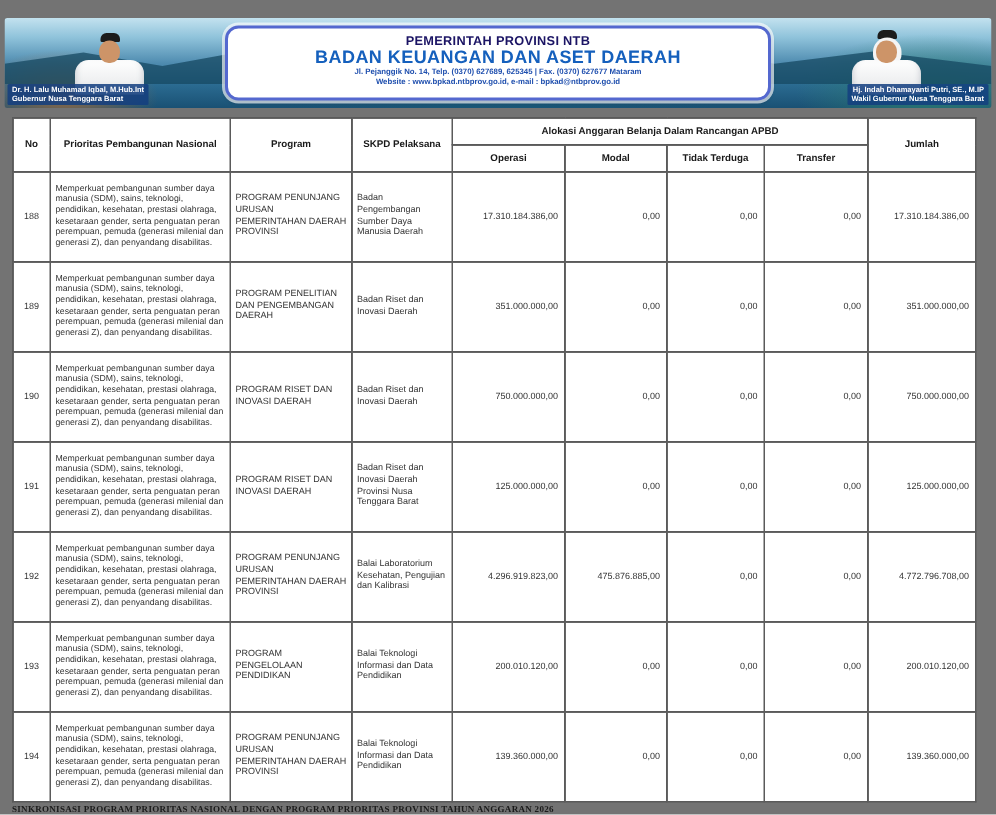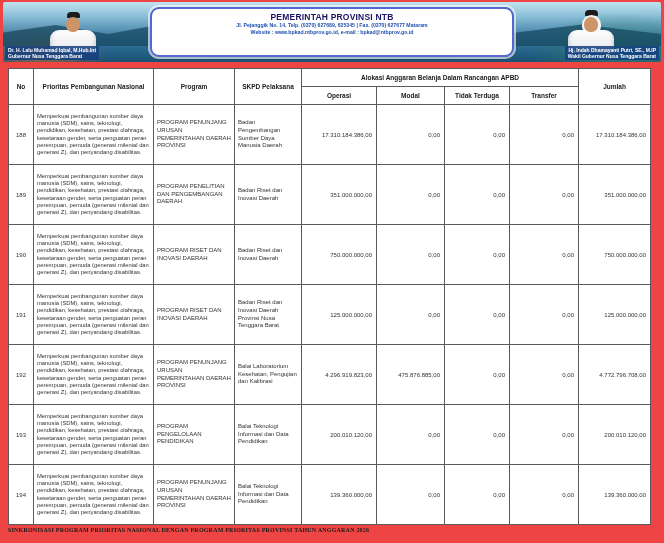--- a/index.html
+++ b/index.html
@@ -1,18 +1,18 @@
 <!DOCTYPE html>
 <html><head>
 <meta charset="utf-8">
 <style>
   * { margin:0; padding:0; box-sizing:border-box; }
   html,body { background:#fff; }
   body { width:664px; height:543px; overflow:hidden; font-family:"Liberation Sans", sans-serif; }
-  .page { position:relative; width:664px; height:543px; background:#ef4444; padding-top:2px; }
+  .page { position:relative; width:664px; height:543px; background:#737373; padding-top:12px; }
 
   
   .banner { position:relative; height:60px; margin:0 3px; overflow:hidden; border-radius:2px; }
   .photo-bg { position:absolute; inset:0;
     background:
       radial-gradient(ellipse 90px 45px at 6% 88%, rgba(158,108,62,.85), transparent 70%),
       radial-gradient(ellipse 130px 55px at 94% 82%, rgba(46,128,112,.85), transparent 70%),
       radial-gradient(ellipse 200px 60px at 50% 100%, rgba(25,90,120,.6), transparent 75%),
       linear-gradient(180deg,#c3e2ef 0%,#8ec2da 22%,#4f8cb0 50%,#2a6a90 75%,#1a5174 100%);
   }
@@ -86,20 +86,21 @@
         <div class="torso"></div>
       </div>
       <div class="caption">
         <div>Hj. Indah Dhamayanti Putri, SE., M.IP</div>
         <div>Wakil Gubernur Nusa Tenggara Barat</div>
       </div>
     </div>
 
     <div class="center-box">
       <div class="line1">PEMERINTAH PROVINSI NTB</div>
+      <div class="line2">BADAN KEUANGAN DAN ASET DAERAH</div>
       <div class="line3">Jl. Pejanggik No. 14, Telp. (0370) 627689, 625345 | Fax. (0370) 627677 Mataram</div>
       <div class="line4">Website : www.bpkad.ntbprov.go.id, e-mail : bpkad@ntbprov.go.id</div>
     </div>
   </div>
 
   <table>
     <colgroup>
       <col style="width:25px">
         <col style="width:120px">
         <col style="width:81px">

